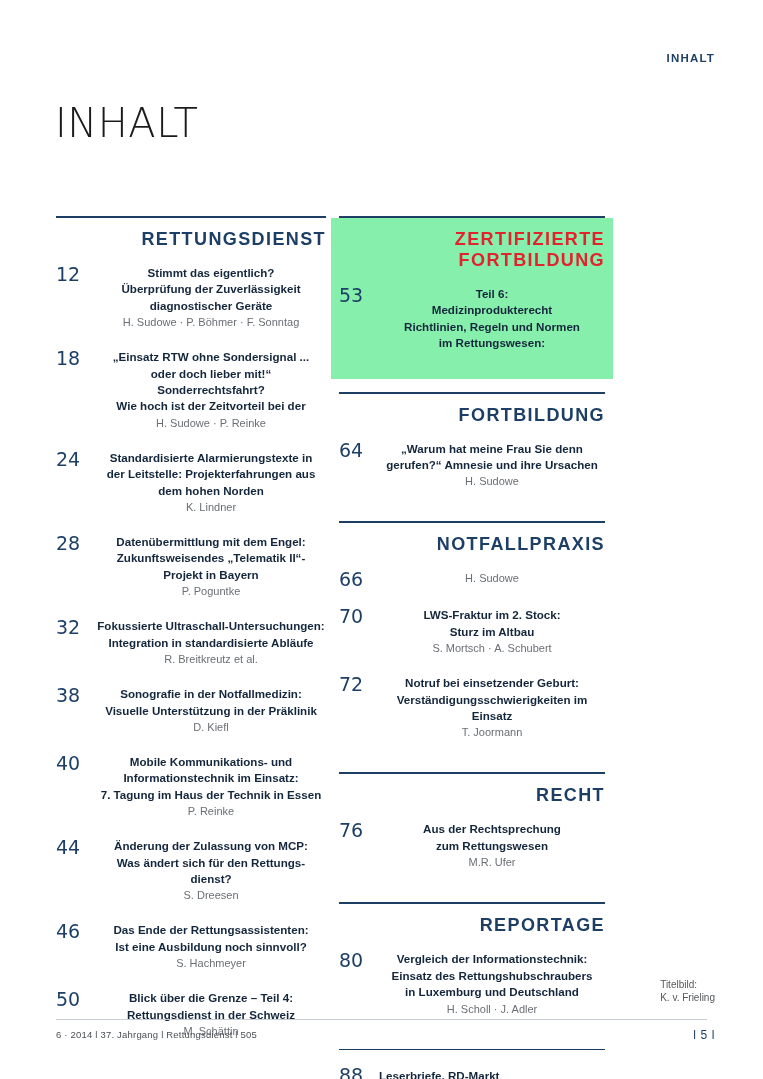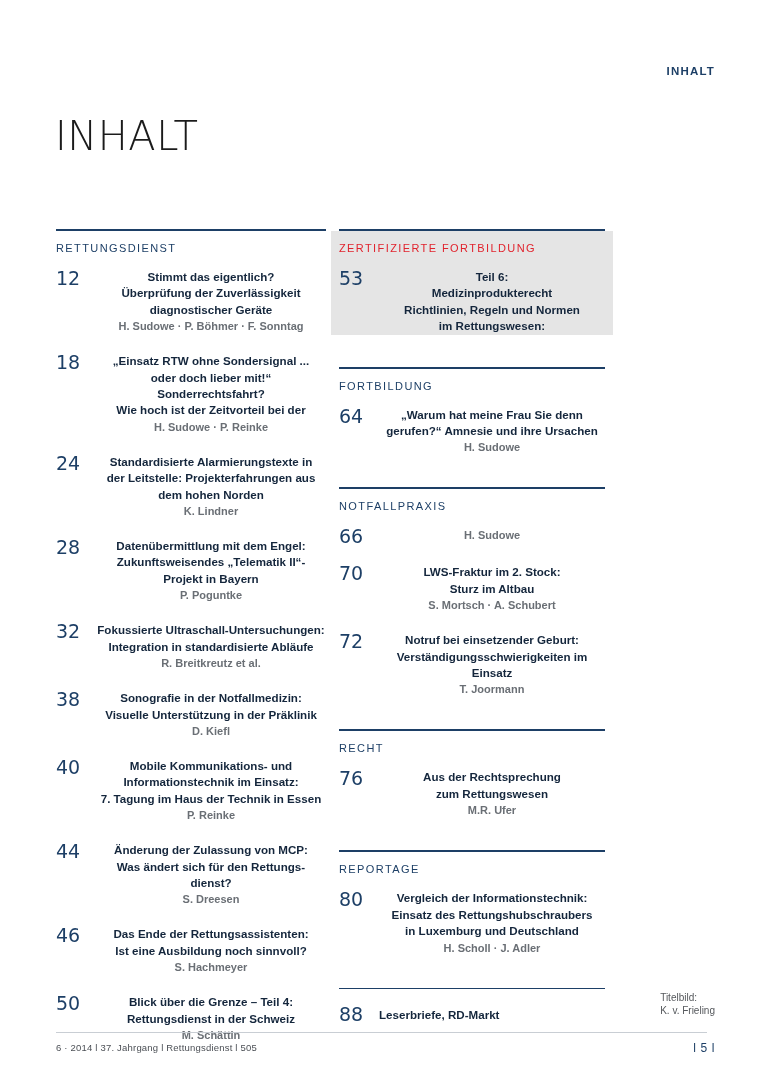--- a/index.html
+++ b/index.html
@@ -12,21 +12,20 @@
     color: #1b2d44;
     position: relative;
     overflow: hidden;
   }
 
   .page {
     position: absolute;
     left: 0; top: 0;
     width: 763px;
     height: 840px;
-    margin-top: 13px;
   }
 
   
   .running-head {
     position: absolute;
     right: 48px;
     top: 52px;
     font-size: 11.5px;
     font-weight: 700;
     letter-spacing: 1.2px;
@@ -56,32 +55,33 @@
   .section { position: relative; }
 
   .rule {
     height: 2px;
     background: #1d3f66;
     width: 100%;
   }
   .rule.thin { height: 1.6px; }
 
   .section-head {
-    font-size: 11px;
-    font-weight: 400;
+    font-size: 18px;
+    font-weight: 700;
     letter-spacing: 1.4px;
     color: #1d3f66;
     padding-top: 11px;
     padding-bottom: 15px;
+    text-align: right;
   }
   .section-head.red { color: #e1232d; }
 
   .boxed {
-    background: #e5e5e5;
-    padding: 0 8px 0 8px;
+    background: #86efac;
+    padding: 0 8px 8px 8px;
     margin-left: -8px;
     margin-right: -8px;
   }
   .boxed .section-head { padding-left: 0; }
 
   
   .entry {
     display: flex;
     margin-bottom: 19px;
   }
@@ -98,21 +98,21 @@
   }
   .entry-body { flex: 1 1 auto; text-align: center; }
   .entry-title {
     font-size: 11.6px;
     font-weight: 700;
     line-height: 16.4px;
     color: #14263c;
   }
   .entry-authors {
     font-size: 11px;
-    font-weight: 700;
+    font-weight: 400;
     line-height: 15px;
     color: #6a6f75;
     padding-top: 1px;
   }
   .entry-title-plain {
     font-size: 11.6px;
     font-weight: 700;
     line-height: 16.4px;
     color: #14263c;
     padding-top: 2px;

